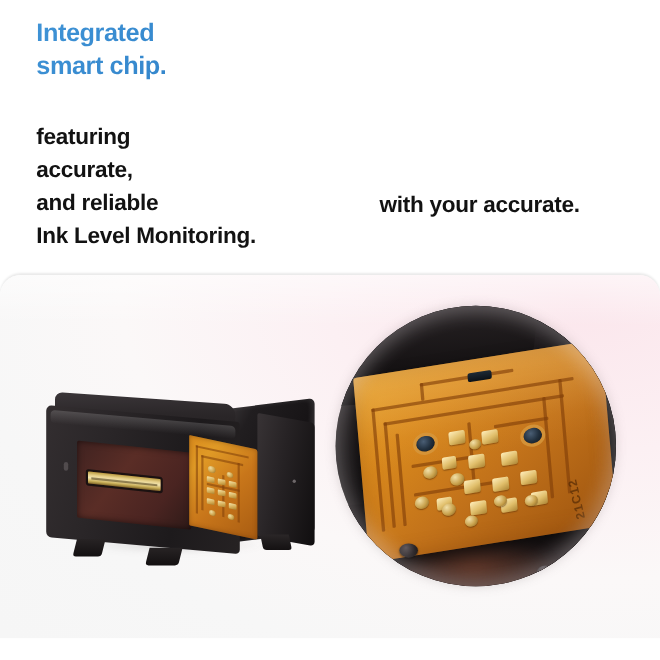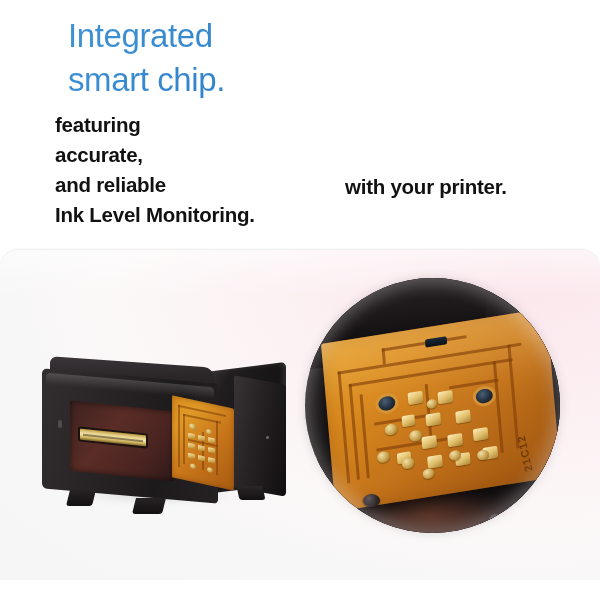--- a/index.html
+++ b/index.html
@@ -23,31 +23,30 @@
     height: 600px;
     background: #ffffff;
   }
 
   
   .headline {
     position: absolute;
     left: 33px;
     top: 14px;
     width: 460px;
-    font-size: 33px;
-    font-weight: normal;
+    font-size: 23px;
+    font-weight: bold;
     line-height: 1.32;
     letter-spacing: -0.4px;
     background-image: linear-gradient(135deg, #3f93d6 0%, #3385cb 38%, #2368ad 100%);
     -webkit-background-clip: text;
     background-clip: text;
     color: transparent;
     -webkit-text-fill-color: transparent;
     white-space: pre-line;
-    margin-left: 35px;
   }
 
   
   .copy-block {
     position: absolute;
     left: 0;
     top: 110px;
     width: 600px;
     height: 125px;
   }
@@ -55,21 +54,20 @@
     position: absolute;
     left: 33px;
     top: 0;
     width: 300px;
     font-size: 20.5px;
     font-weight: bold;
     color: #121212;
     line-height: 1.47;
     letter-spacing: -0.25px;
     white-space: pre-line;
-    margin-left: 22px;
   }
   .copy-right {
     position: absolute;
     left: 345px;
     top: 62px;
     width: 250px;
     font-size: 20.5px;
     font-weight: bold;
     line-height: 1.47;
     letter-spacing: -0.25px;
@@ -364,21 +362,21 @@
 smart chip.</div>
 
   <div class="copy-block">
 
     <div class="copy-left">featuring
 accurate,
 and reliable
 Ink Level Monitoring.</div>
 
     <div class="copy-right">
-      <span class="word-plain">with your printer.</span>
+      <span class="word-plain">with your accurate.</span>
     </div>
 
   </div>
 
   <div class="photo-panel">
     <div class="panel-sheen"></div>
 
     <div class="cartridge">
       <div class="cart-shadow"></div>
       <div class="cart-lid"></div>

